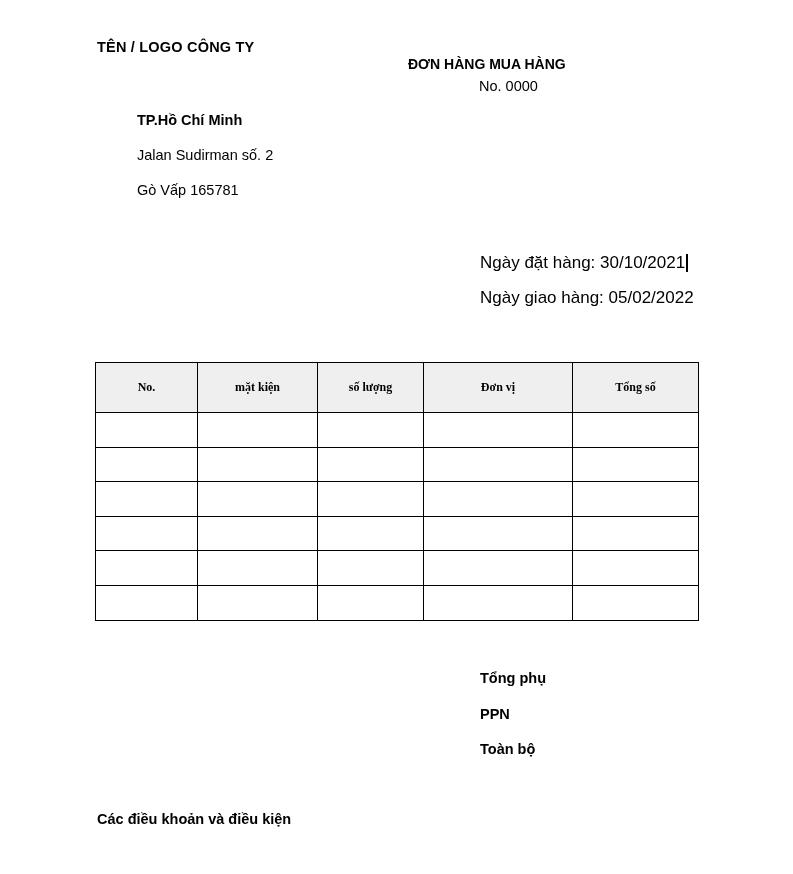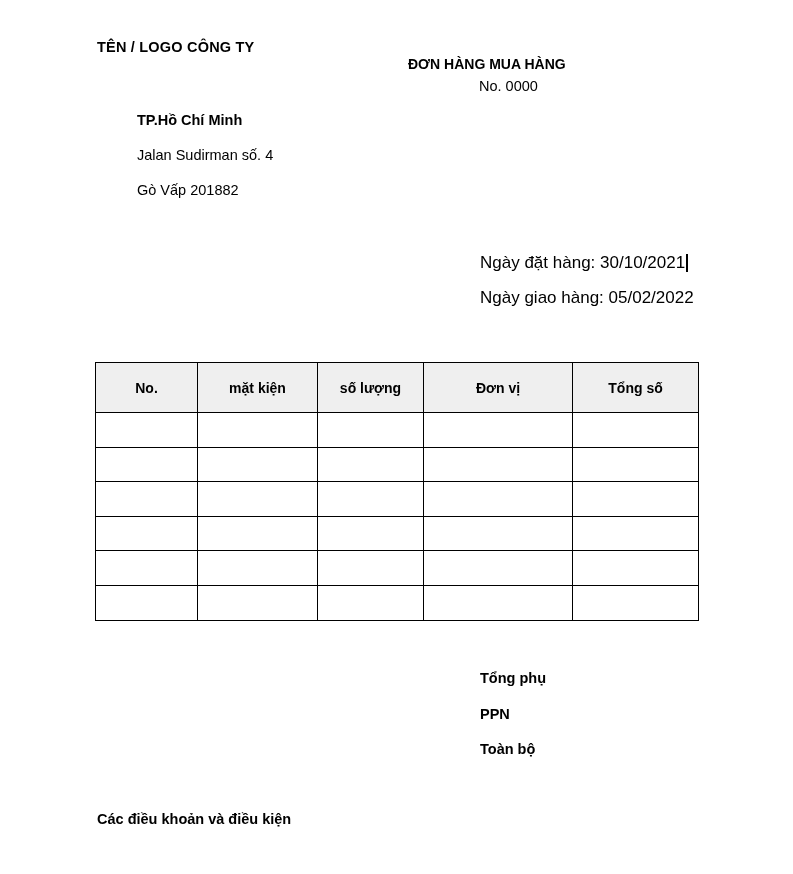--- a/index.html
+++ b/index.html
@@ -36,22 +36,23 @@
     position: absolute;
     left: 95px;
     top: 362px;
     width: 603px;
     border-collapse: collapse;
     table-layout: fixed;
   }
   .order-table th, .order-table td {
     border: 1px solid var(--table-border, #000000);
     padding: 0 15px;
-    font-size: 14px;
+    font-size: 12px;
     overflow: hidden;
+    font-family: Liberation Serif, serif;
   }
   .order-table thead th {
     background: var(--table-header-bg, #efefef);
     height: 49px;
     font-weight: 700;
     text-align: center;
   }
   .order-table tbody td { height: 33.6px; }
 
   .totals-block { left: 480px; top: 661px; line-height: 35.5px; font-size: 14.5px; font-weight: 700; }
@@ -63,22 +64,22 @@
 <div class="page" style="--table-header-bg: #efefef; --table-border: #000000;">
 
   <div class="abs company-label">TÊN / LOGO CÔNG TY</div>
 
   <div class="abs doc-title">ĐƠN HÀNG MUA HÀNG</div>
 
   <div class="abs order-number">No. 0000</div>
 
   <div class="abs address-block">
     <div class="line1">TP.Hồ Chí Minh</div>
-    <div>Jalan Sudirman số. 4</div>
-    <div>Gò Vấp 201882</div>
+    <div>Jalan Sudirman số. 2</div>
+    <div>Gò Vấp 165781</div>
   </div>
 
   <div class="abs dates-block">
     <div>
       <span>Ngày đặt hàng:</span>
       <span>30/10/2021</span><span class="caret"></span>
     </div>
     <div>
       <span>Ngày giao hàng:</span>
       <span>05/02/2022</span>

